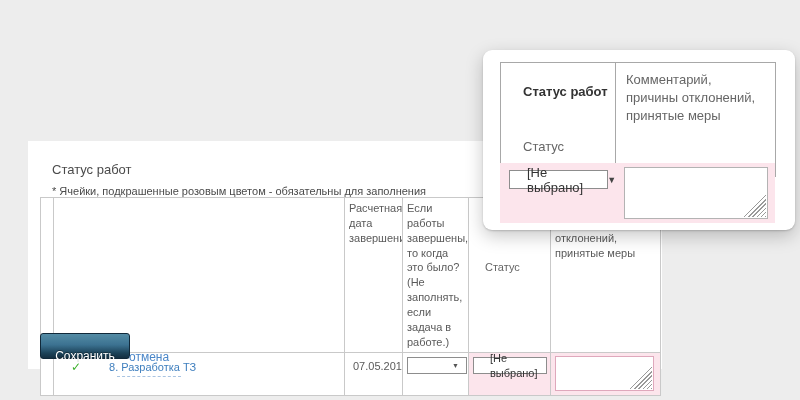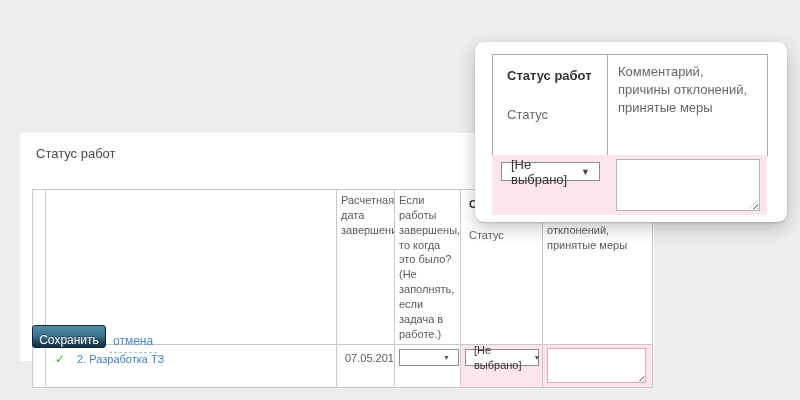--- a/index.html
+++ b/index.html
@@ -1,15 +1,15 @@
 <!DOCTYPE html>
 <html><head>
 <meta charset="utf-8">
 <style>
-  * { margin:0; padding:4px; box-sizing:border-box; }
+  * { margin:0; padding:12px; box-sizing:border-box; }
   html,body { width:800px; height:400px; }
   body {
     position:relative;
     background:#ededed;
     font-family:"Liberation Sans","DejaVu Sans",sans-serif;
     overflow:hidden;
   }
 
   
   .panel {
@@ -73,21 +73,21 @@
   .rh {
     position:absolute; right:1px; bottom:1px;
     width:9px; height:9px;
     background:repeating-linear-gradient(135deg,#9a9a9a 0 1px,transparent 1px 3px);
     clip-path:polygon(100% 0,100% 100%,0 100%);
     cursor:nwse-resize;
   }
 
   .save-btn {
     position:absolute; left:12px; top:192px;
-    width:74px; height:23px;
+    width:90px; height:23px;
     background:linear-gradient(#548ca5,#3c7291 45%,#1c4258 80%,#142f41);
     border:1px solid #11293a; border-radius:3px;
     color:#fff; font-size:12px; text-align:center; line-height:21px;
     cursor:pointer;
     text-shadow:0 -1px 0 rgba(0,0,0,.35);
   }
   .cancel-link {
     position:absolute; left:89px; top:197px;
     font-size:12px; color:#4a86c8;
     border-bottom:1px dashed #a9c4e2;
@@ -131,20 +131,21 @@
     position:absolute; left:124px; top:4px;
     width:144px; height:52px;
     background:#fff; border:1px solid #b3b3b3;
   }
 </style>
 </head>
 <body>
 
 <div class="panel">
   <div class="panel-title">Статус работ</div>
+  <div class="panel-note">* Ячейки, подкрашенные розовым цветом - обязательны для заполнения</div>
 
   <table class="grid">
     <colgroup>
       <col style="width:13px">
         <col style="width:291px">
         <col style="width:58px">
       <col style="width:66px">
         <col style="width:82px">
         <col style="width:110px">
     </colgroup>
@@ -156,21 +157,21 @@
       <td>Если работы завершены, то когда это было? (Не заполнять, если задача в работе.)</td>
       <td>
         <div class="hdr-status-main">Статус работ</div>
         <div class="hdr-status-sub">Статус</div>
       </td>
       <td>Комментарий, причины отклонений, принятые меры</td>
     </tr>
     <tr class="row">
       <td></td>
       <td class="cell-task">
-        <span class="check">✓</span><span class="task-link">2. Разработка ТЗ</span>
+        <span class="check">✓</span><span class="task-link">8. Разработка ТЗ</span>
       </td>
       <td class="cell-date">07.05.2014</td>
       <td>
         <div class="sel sel-empty">
           <span></span>
           <span class="caret">▼</span>
         </div>
       </td>
       <td class="req">
         <div class="sel sel-status">

